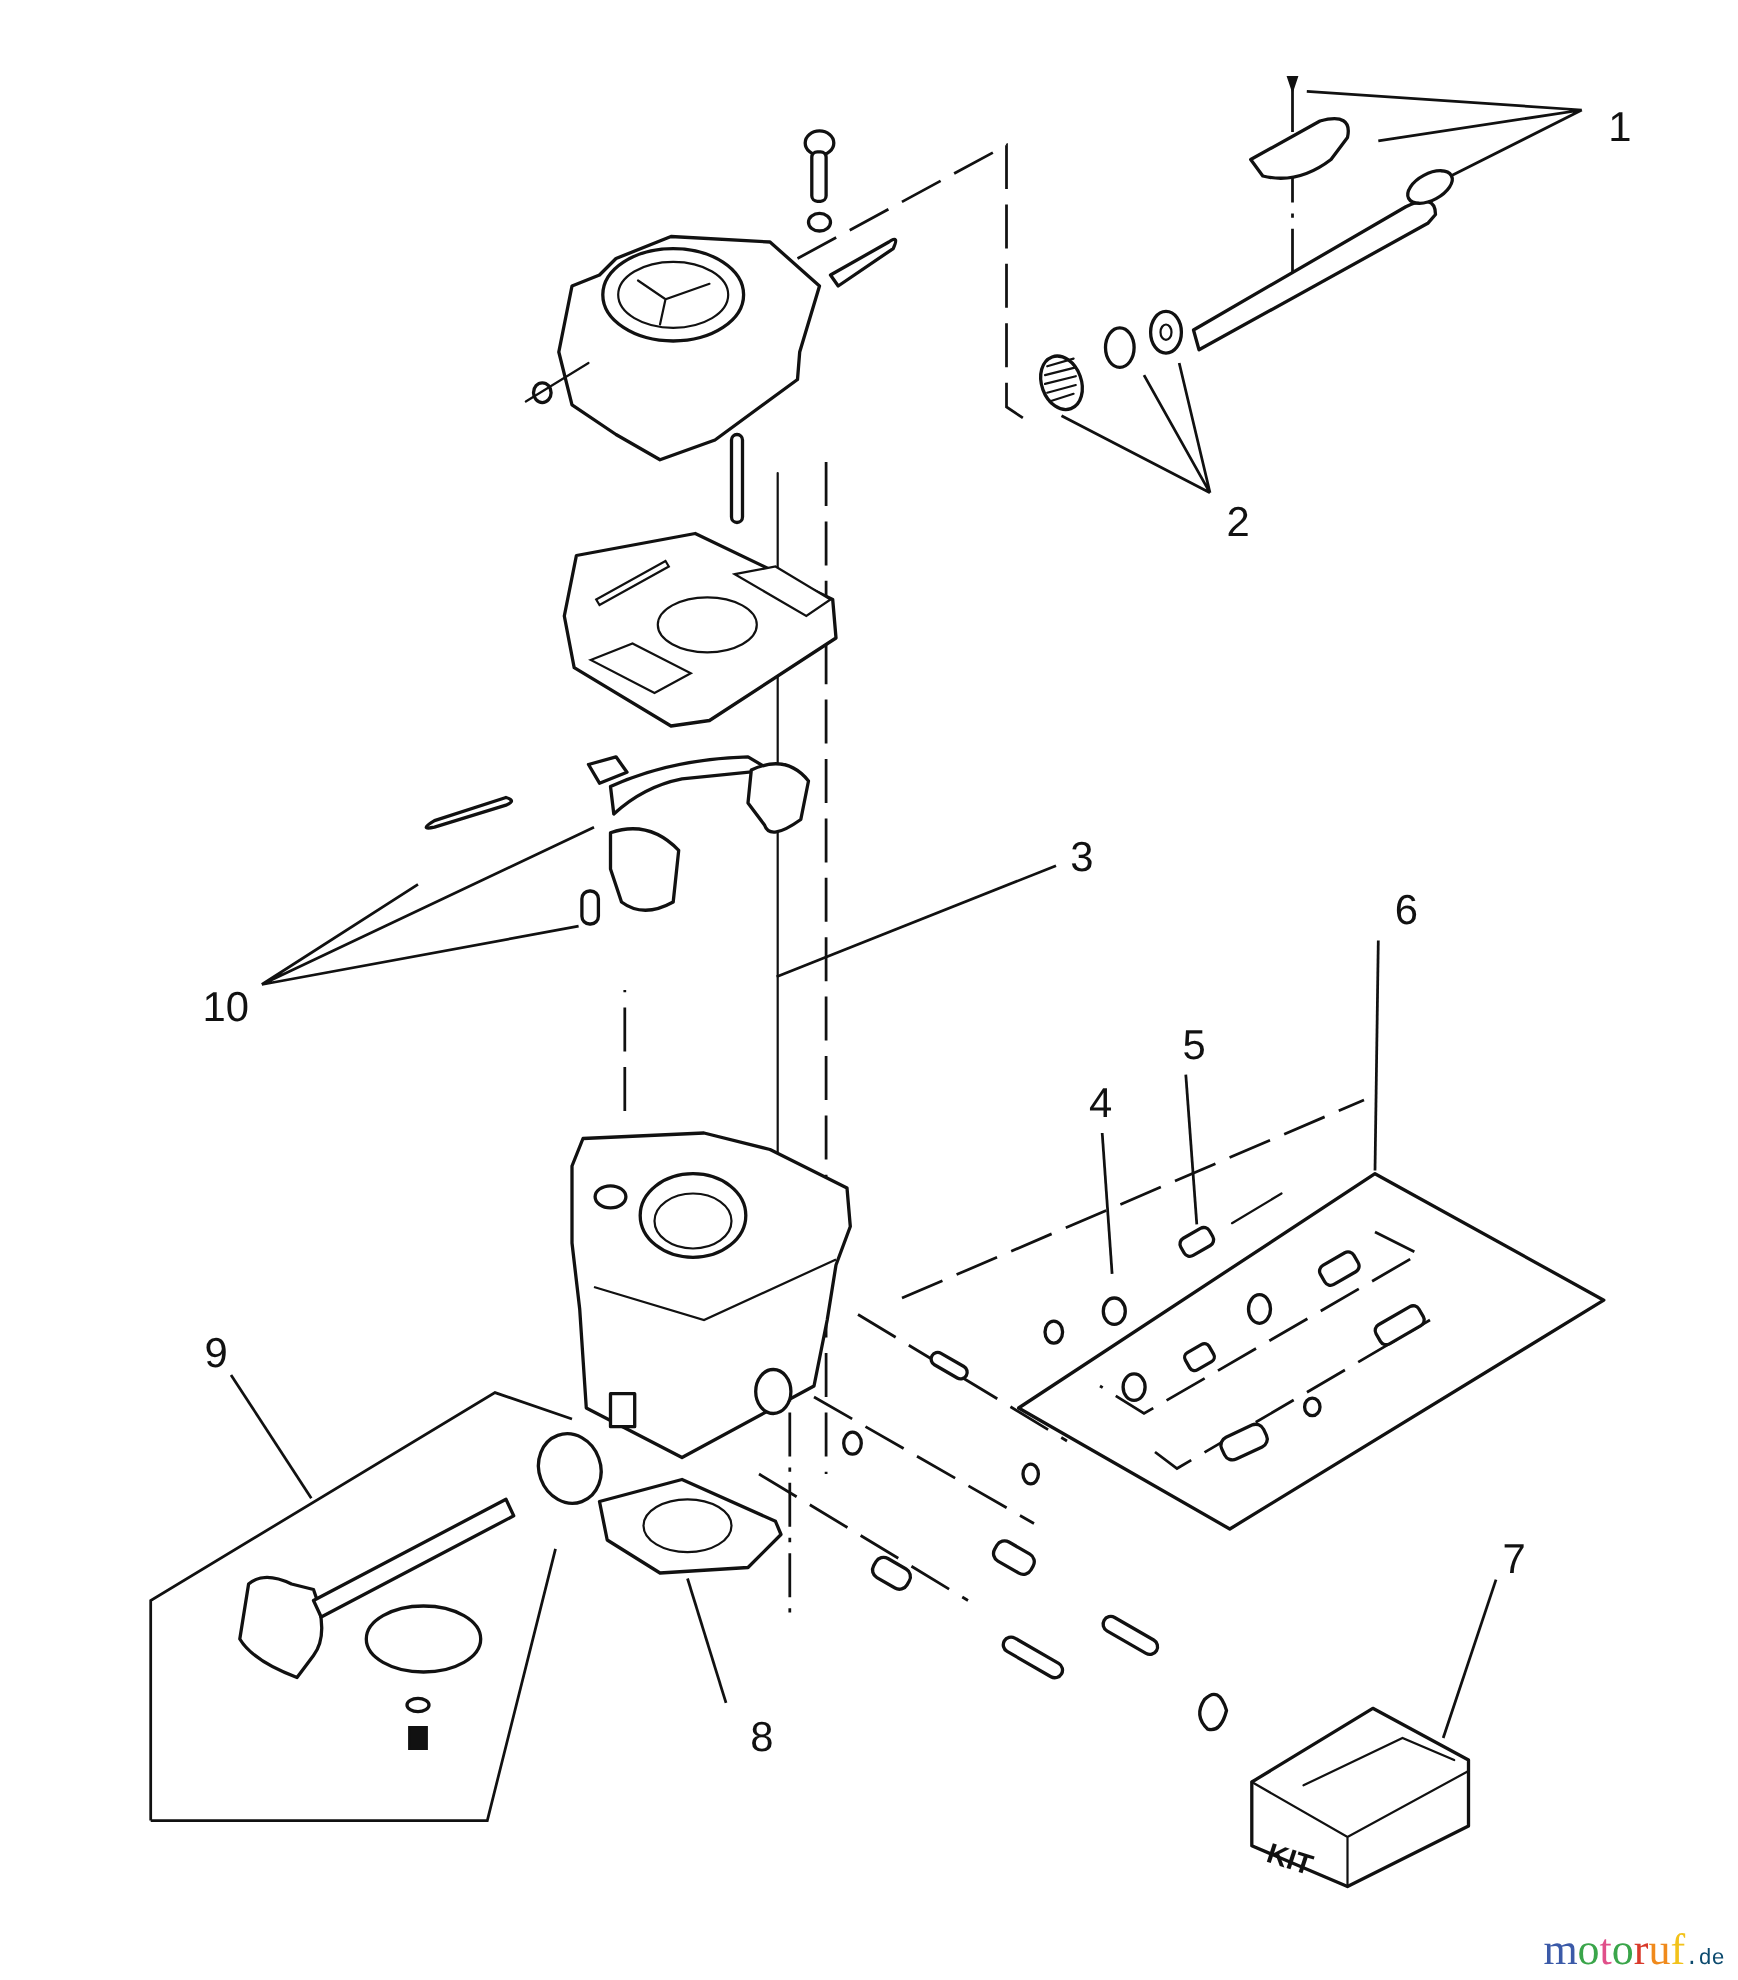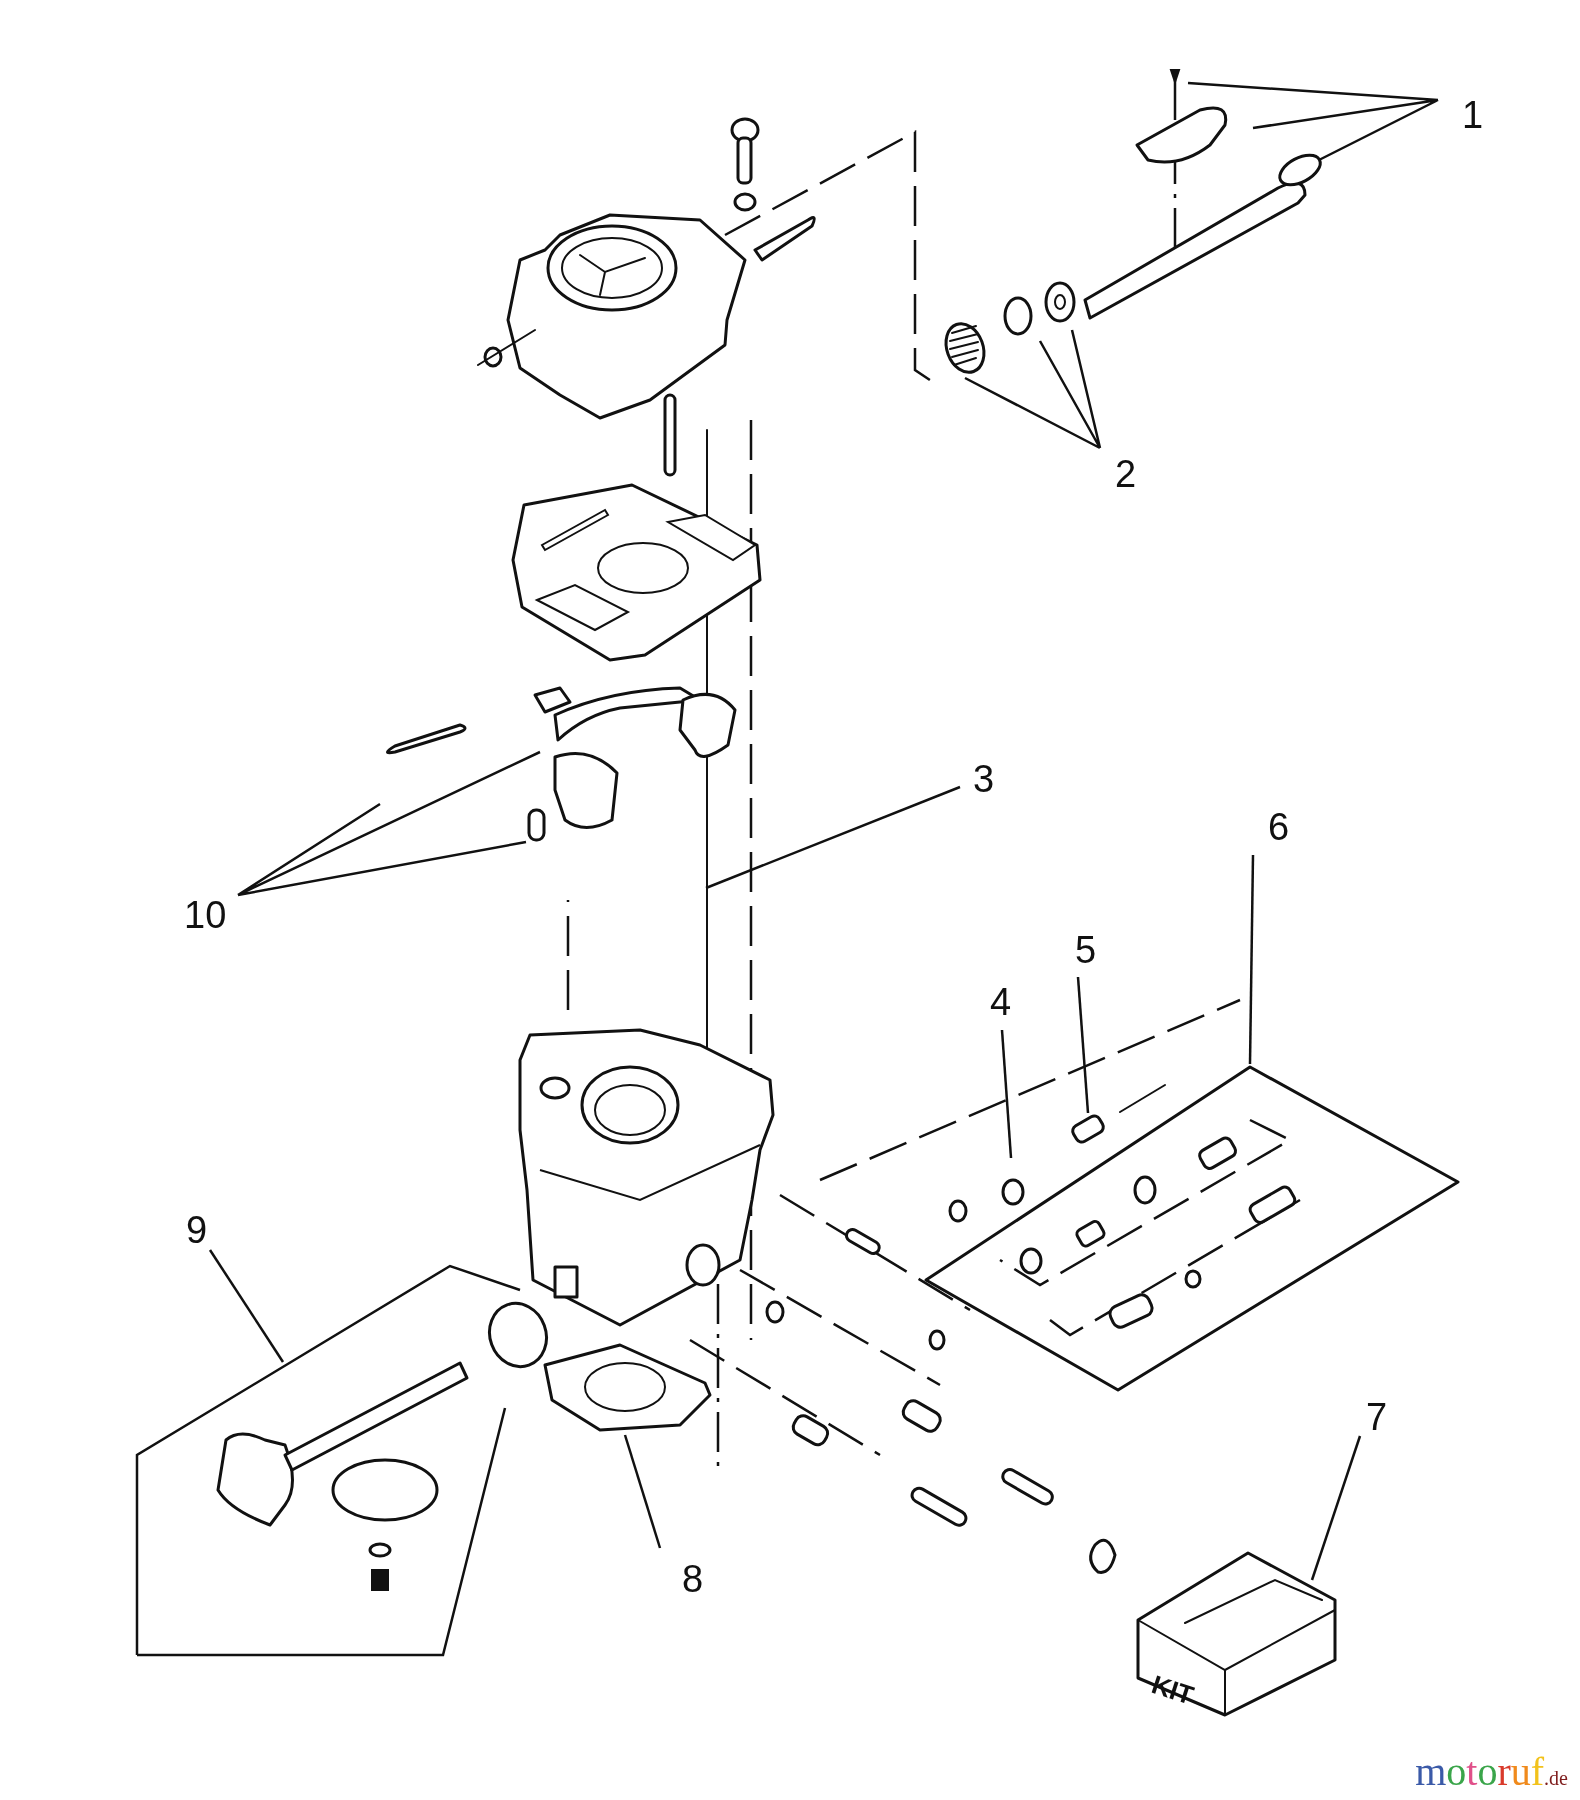--- a/index.html
+++ b/index.html
@@ -11,21 +11,21 @@
   .dash { fill: none; stroke: #111; stroke-width: 2.5; stroke-dasharray: 40 14; }
   .dashdot { fill: none; stroke: #111; stroke-width: 2.5; stroke-dasharray: 40 10 4 10; }
   .leader { fill: none; stroke: #111; stroke-width: 2.5; }
   .part { fill: #fff; stroke: #111; stroke-width: 3; stroke-linejoin: round; }
   .partthin { fill: #fff; stroke: #111; stroke-width: 2; }
   .solid { fill: #111; stroke: #111; stroke-width: 2; }
   .callout { font-family: "Liberation Sans", sans-serif; font-size: 38px; fill: #111; }
   .kit-text { font-family: "Liberation Sans", sans-serif; font-size: 26px; font-weight: bold; fill: #111; }
   #watermark { position: absolute; right: 12px; bottom: 8px; font-family: "Liberation Serif", serif;
                font-size: 40px; letter-spacing: 0px; line-height: 1; white-space: nowrap; }
-  #watermark .suffix { font-size: 20px; color: #7f1d1d; }
+  #watermark .suffix { font-size: 20px; color: #0c4a6e; font-family: Liberation Mono, monospace; }
 </style>
 </head>
 <body>
 
 <svg id="diagram" viewBox="0 0 1580 1800" xmlns="http://www.w3.org/2000/svg">
 
   <g>
     <text class="callout" x="1462" y="128">1</text>
     <text class="callout" x="1115" y="487">2</text>
     <text class="callout" x="973" y="792">3</text>

